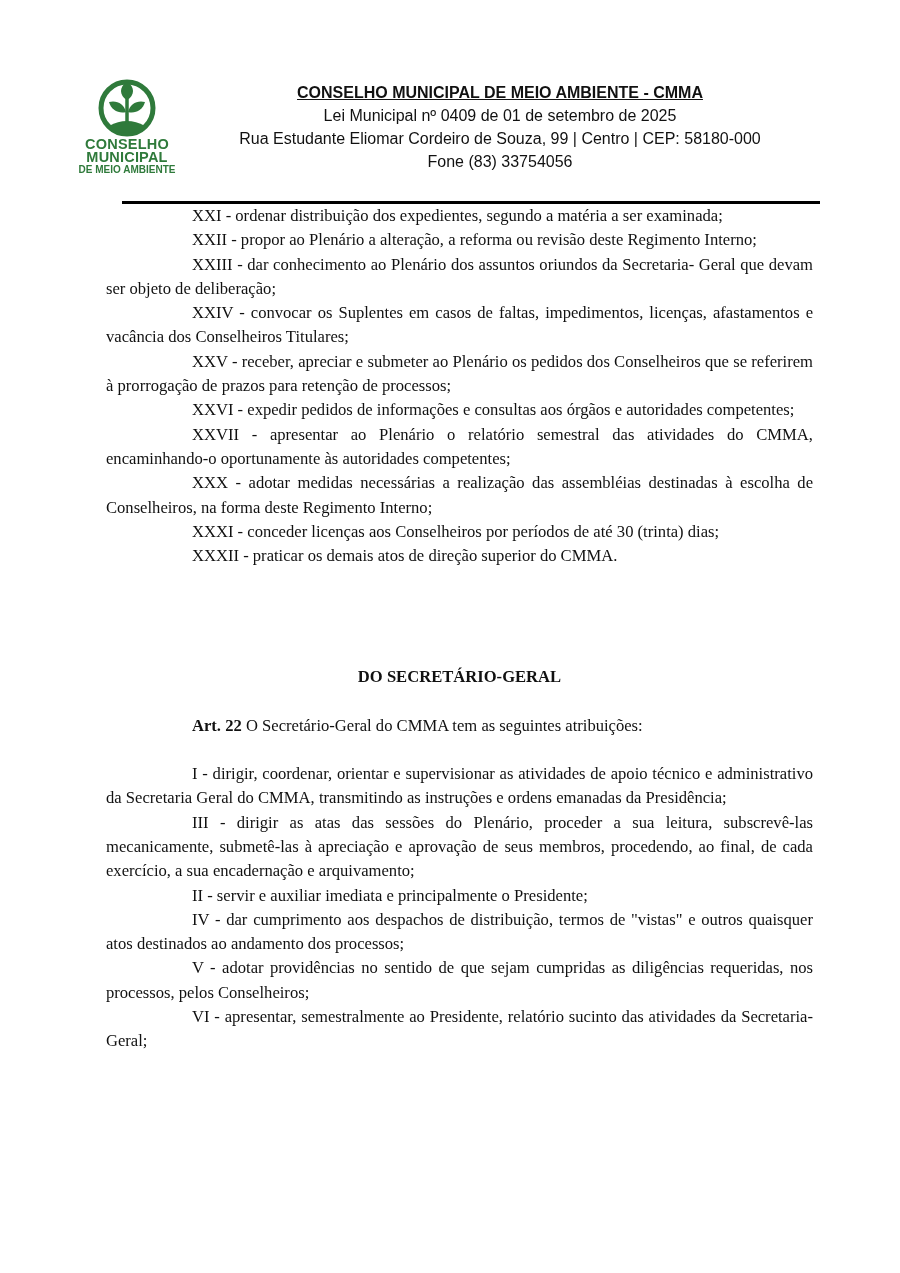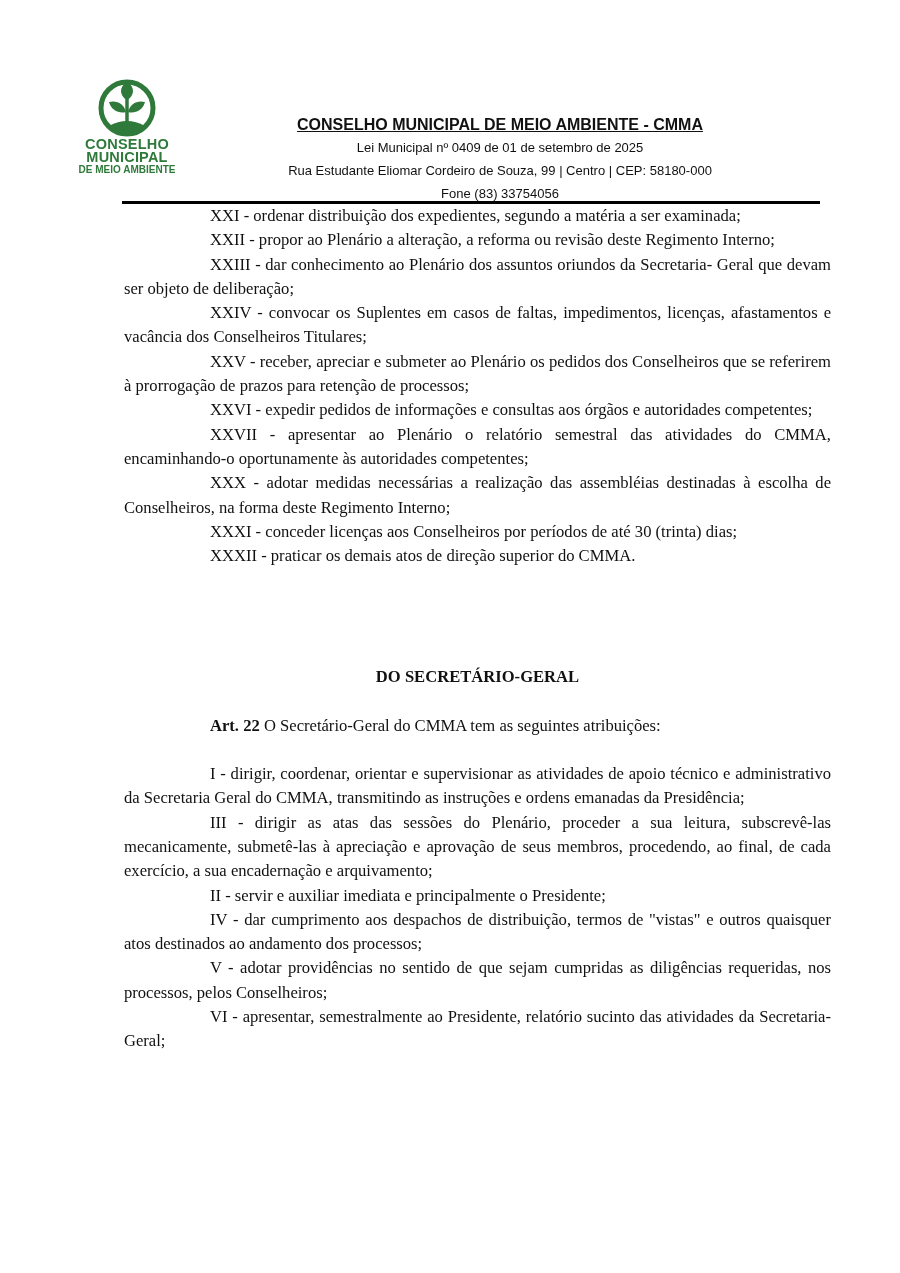--- a/index.html
+++ b/index.html
@@ -1,25 +1,25 @@
 <!DOCTYPE html>
 <html><head>
 <meta charset="utf-8">
 <style>
   html, body { margin: 0; padding: 0; background: #ffffff; }
   body { width: 900px; height: 1273px; position: relative; overflow: hidden; color: #111; }
   .logo { position: absolute; left: 72px; top: 78px; width: 110px; height: 108px; text-align: center; }
   .logo svg { display: block; margin: 0 auto; }
   .logo .l1, .logo .l2 { font-family: "Liberation Sans", sans-serif; font-weight: bold; color: #2f7a3b; font-size: 14.5px; line-height: 13px; letter-spacing: 0.2px; }
   .logo .l3 { font-family: "Liberation Sans", sans-serif; font-weight: bold; color: #2f7a3b; font-size: 10px; line-height: 11px; letter-spacing: 0px; }
-  .header { position: absolute; left: 200px; top: 82px; width: 600px; text-align: center; font-family: "Liberation Sans", sans-serif; margin-top: 32px; }
+  .header { position: absolute; left: 200px; top: 82px; width: 600px; text-align: center; font-family: "Liberation Sans", sans-serif; }
   .header .title { font-weight: bold; font-size: 16px; text-decoration: underline; line-height: 22px; }
-  .header .line { font-size: 13px; line-height: 23px; }
+  .header .line { font-size: 16px; line-height: 23px; }
   .rule { position: absolute; left: 122px; top: 201px; width: 698px; height: 3px; background: #000; }
-  .content { position: absolute; left: 124px; top: 204px; width: 707px; font-family: "Liberation Serif", serif; font-size: 16.6px; line-height: 24.3px; }
+  .content { position: absolute; left: 106px; top: 204px; width: 707px; font-family: "Liberation Serif", serif; font-size: 16.6px; line-height: 24.3px; }
   .content p { margin: 0; text-align: justify; text-indent: 86px; }
   .content p.sec { text-align: center; text-indent: 0; font-weight: bold; margin-top: 24px; }
   .gap1 { height: 73px; }
   .gap2 { height: 24px; }
   .gap3 { height: 24px; }
 </style>
 </head>
 <body>
 
 <div class="logo">

